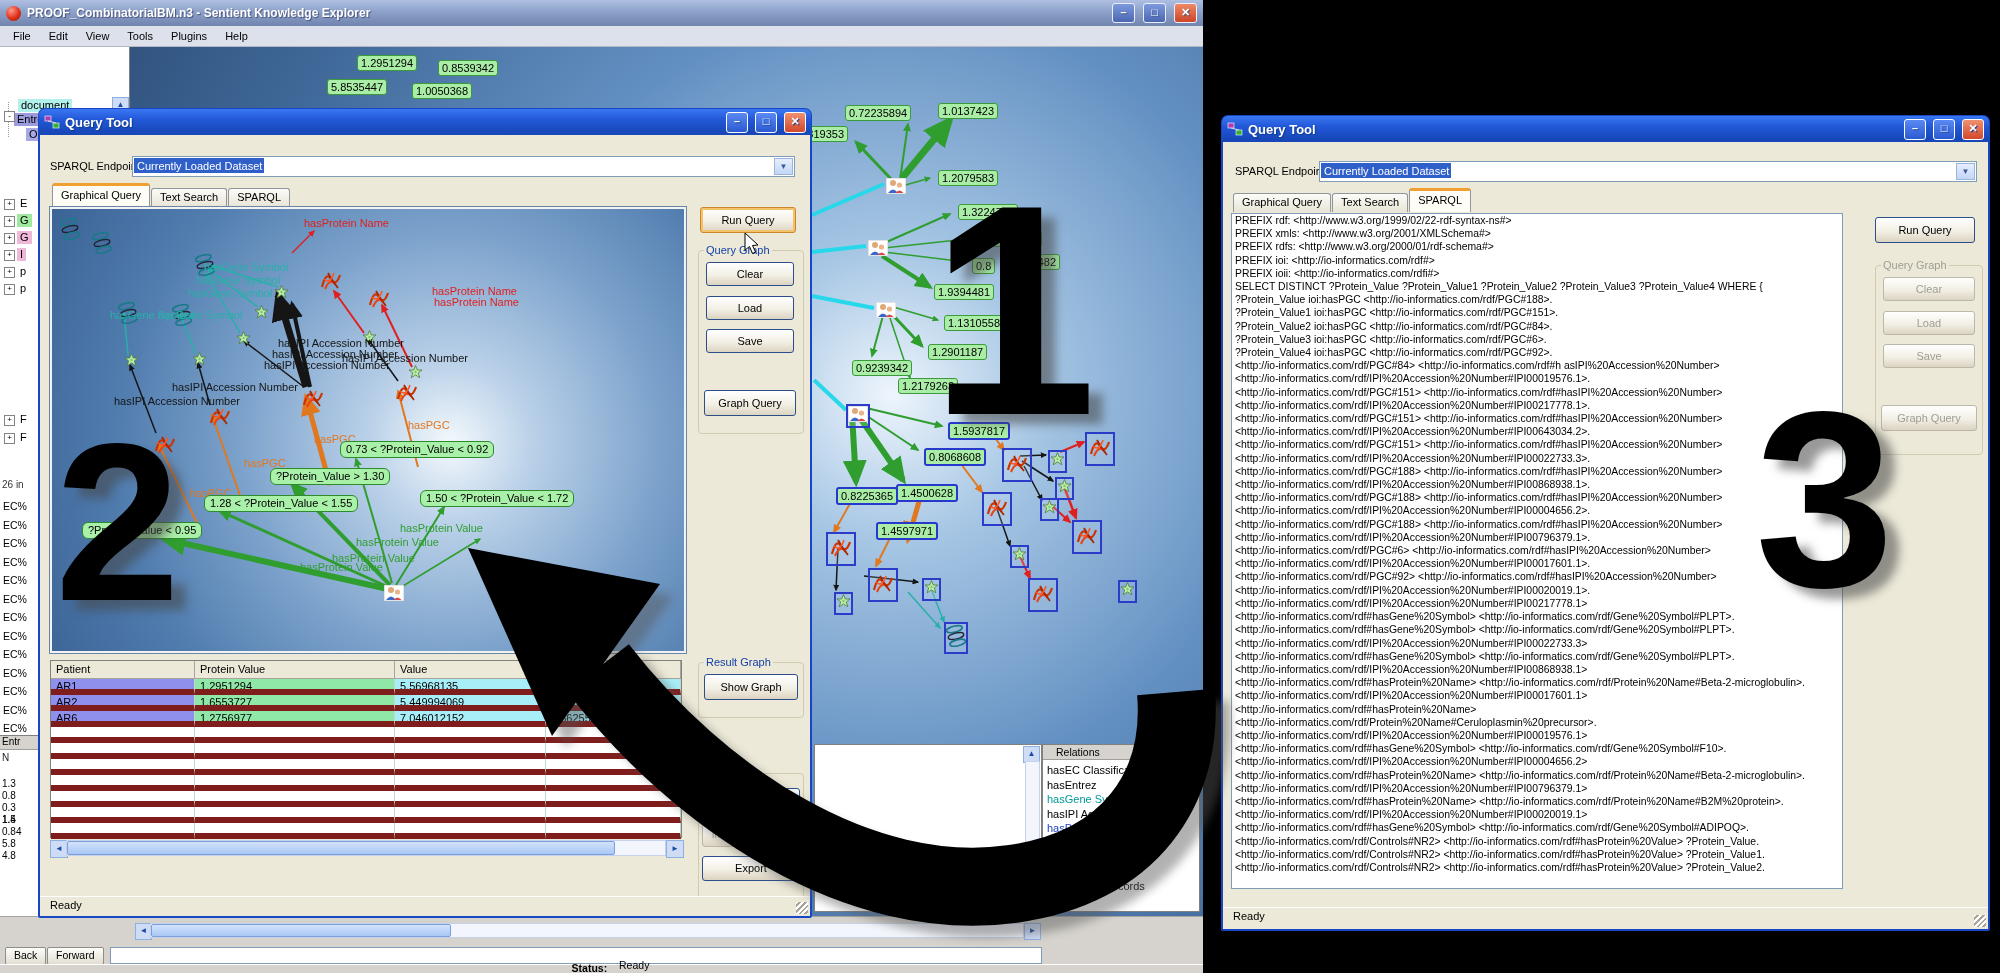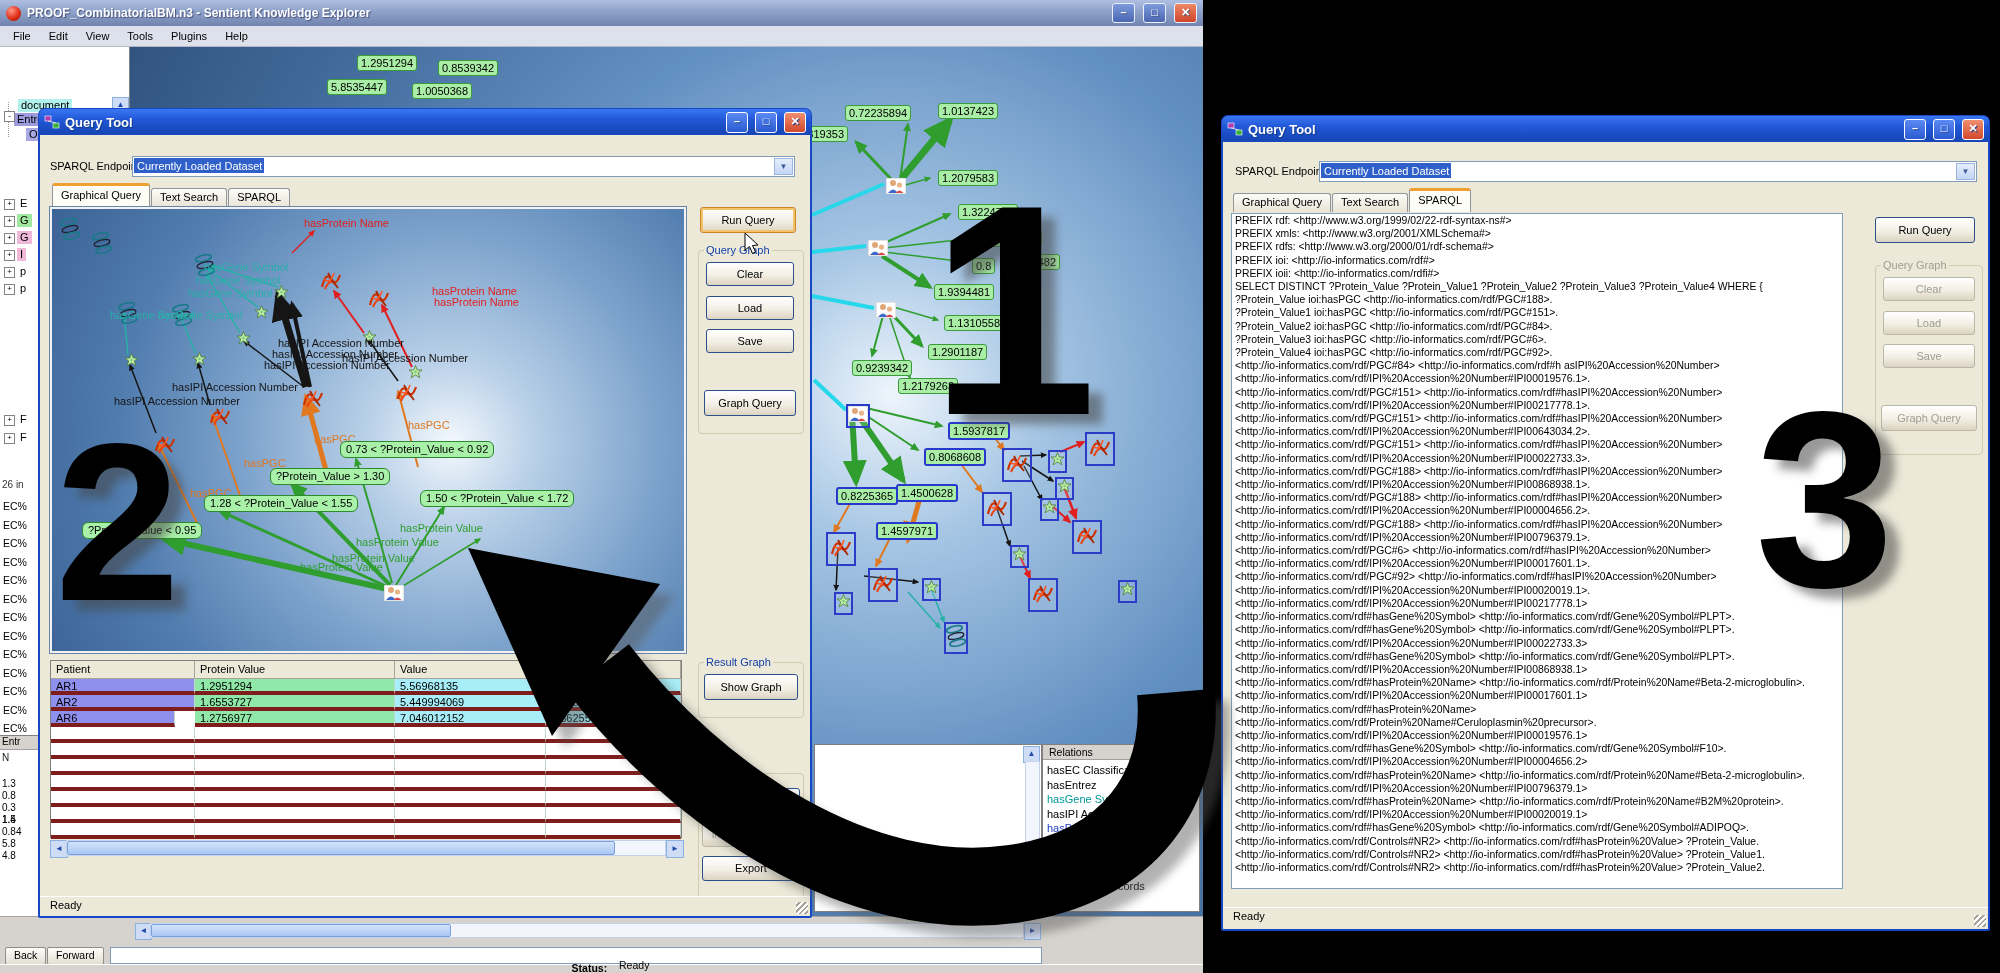--- a/index.html
+++ b/index.html
@@ -41,21 +41,21 @@
   .glabel{position:absolute;background:#a9eda6;border:1px solid #3c9a3c;border-radius:3px;
     font-size:11px;line-height:14px;padding:0 3px;color:#000;white-space:nowrap;z-index:3;}
   .glabel.sel{border:2px solid #2639cc;}
   .gnode{position:absolute;z-index:2;}
   .gnode.sel{border:2px solid #2a3cc8;background:rgba(210,225,250,0.18);}
   .elabel{position:absolute;font-size:11px;white-space:nowrap;z-index:3;}
   
   #white-panel{left:814px;top:744px;width:228px;height:168px;background:#fff;border:1px solid #808080;box-sizing:border-box;}
   #rel-panel{left:1042px;top:744px;width:158px;height:168px;background:#fff;border:1px solid #808080;box-sizing:border-box;}
   #rel-title{position:absolute;left:0;top:0;width:100%;height:15px;background:#d6d3ce;border-bottom:1px solid #a0a0a0;
-    font-size:10.5px;padding:1px 6px;box-sizing:border-box;}
+    font-size:10.5px;padding:1px 13px;box-sizing:border-box;}
   .rel-item{position:absolute;left:4px;font-size:11px;line-height:14.5px;white-space:nowrap;}
   #bottom-strip{left:0;top:916px;width:1203px;height:30px;background:#d6d3ce;border-top:1px solid #a8a5a0;}
   #nav-row{left:0;top:946px;width:1203px;height:18px;background:#d6d3ce;}
   .navbtn{position:absolute;top:1px;height:16px;background:linear-gradient(180deg,#fdfdfa,#e2ded2);
     border:1px solid #8f8d86;border-radius:2px;font-size:10.5px;text-align:center;line-height:15px;padding:0 8px;}
   #nav-box{position:absolute;left:110px;top:1px;width:930px;height:15px;background:#fff;border:1px solid #7f9db9;}
   #main-status{left:0;top:964px;width:1203px;height:9px;background:#d6d3ce;border-top:1px solid #fff;font-size:10.5px;text-align:center;}
   #main-status span{position:relative;top:-3px;left:6px;}
   
   .qt-win{background:#ece9d8;border:2px solid #1847c6;border-radius:7px 7px 2px 2px;box-sizing:border-box;z-index:5;}
@@ -82,21 +82,21 @@
   .grp{position:absolute;border:1px solid #d2cbb0;border-radius:4px;box-sizing:border-box;}
   .grp-label{position:absolute;font-size:11px;color:#1440a8;background:#ece9d8;padding:0 2px;}
   .qcanvas{position:absolute;border:2px solid #f2f2f2;outline:1px solid #6986a8;
     background:radial-gradient(circle at 63% 53%,#f4f9fd 0%,#b9d0e8 18%,#7da3cc 45%,#507cae 72%,#3c6396 100%);overflow:hidden;}
   .cond{position:absolute;background:#a9f0a9;border:1.5px solid #2d8a2d;border-radius:6px;
     font-size:11px;line-height:15px;padding:0 5px;white-space:nowrap;z-index:3;}
   
   .rtable{position:absolute;background:#fff;border:1px solid #808080;box-sizing:border-box;font-size:11px;}
   .rth{position:absolute;top:0;height:18px;background:#ece9d8;border-right:1px solid #a8a49a;border-bottom:1px solid #a8a49a;
     box-sizing:border-box;padding:2px 0 0 5px;}
-  .rcell{position:absolute;height:16px;box-sizing:border-box;border-right:1px solid #c2d8ca;border-bottom:4px solid #7f1d1d;
+  .rcell{position:absolute;height:16px;box-sizing:border-box;border-right:1px solid #c2d8ca;border-bottom:6px solid #7f1d1d;
     padding:1px 0 0 5px;white-space:nowrap;overflow:hidden;}
   .hsb{position:absolute;height:17px;}
   .msgbox{position:absolute;background:#fff;border:1px solid #7f9db9;font-size:11px;padding:3px 5px;box-sizing:border-box;}
   .qt-status{position:absolute;font-size:11px;background:#ece9d8;border-top:1px solid #fff;padding:2px 0 0 10px;box-sizing:border-box;}
   .grip{position:absolute;right:2px;bottom:2px;width:12px;height:12px;
     background:repeating-linear-gradient(135deg,#fff 0 2px,#a8a49a 2px 4px);}
   
   #sparql-box{position:absolute;background:#fff;border:1px solid #7f9db9;overflow:hidden;box-sizing:border-box;}
   .sline{font-size:10.4px;line-height:13.2px;white-space:nowrap;color:#000;padding-left:3px;}
   
@@ -644,21 +644,21 @@
         <div class="rth" style="left: 344px; width: 151px;">Value</div>
         <div class="rth" style="left: 495px; width: 135px;">Value</div>
         <div class="rcell" style="left: 0px; top: 18px; width: 144px; background: rgb(143, 143, 238);">AR1</div>
         <div class="rcell" style="left: 144px; top: 18px; width: 200px; background: rgb(143, 232, 168);">1.2951294</div>
         <div class="rcell" style="left: 344px; top: 18px; width: 151px; background: rgb(168, 238, 248);">5.56968135</div>
         <div class="rcell" style="left: 495px; top: 18px; width: 135px; background: rgb(168, 238, 248);">4.109822228</div>
         <div class="rcell" style="left: 0px; top: 34px; width: 144px; background: rgb(143, 143, 238);">AR2</div>
         <div class="rcell" style="left: 144px; top: 34px; width: 200px; background: rgb(143, 232, 168);">1.6553727</div>
         <div class="rcell" style="left: 344px; top: 34px; width: 151px; background: rgb(168, 238, 248);">5.449994069</div>
         <div class="rcell" style="left: 495px; top: 34px; width: 135px; background: rgb(168, 238, 248);">4.195062123</div>
-        <div class="rcell" style="left: 0px; top: 50px; width: 124px; background: rgb(143, 143, 238);">AR6</div>
+        <div class="rcell" style="left: 0px; top: 50px; width: 144px; background: rgb(143, 143, 238);">AR6</div>
         <div class="rcell" style="left: 144px; top: 50px; width: 200px; background: rgb(143, 232, 168);">1.2756977</div>
         <div class="rcell" style="left: 344px; top: 50px; width: 151px; background: rgb(168, 238, 248);">7.046012152</div>
         <div class="rcell" style="left: 495px; top: 50px; width: 135px; background: rgb(168, 238, 248);">4.362554269</div>
         <div class="rcell" style="left: 0px; top: 66px; width: 144px;"></div>
         <div class="rcell" style="left: 144px; top: 66px; width: 200px;"></div>
         <div class="rcell" style="left: 344px; top: 66px; width: 151px;"></div>
         <div class="rcell" style="left: 495px; top: 66px; width: 135px;"></div>
         <div class="rcell" style="left: 0px; top: 82px; width: 144px;"></div>
         <div class="rcell" style="left: 144px; top: 82px; width: 200px;"></div>
         <div class="rcell" style="left: 344px; top: 82px; width: 151px;"></div>

